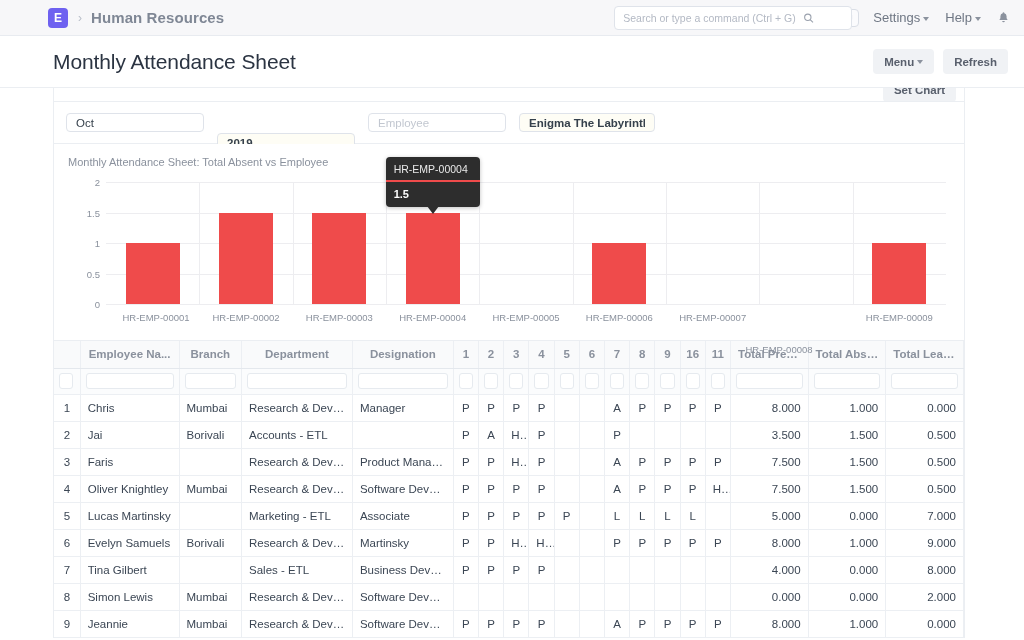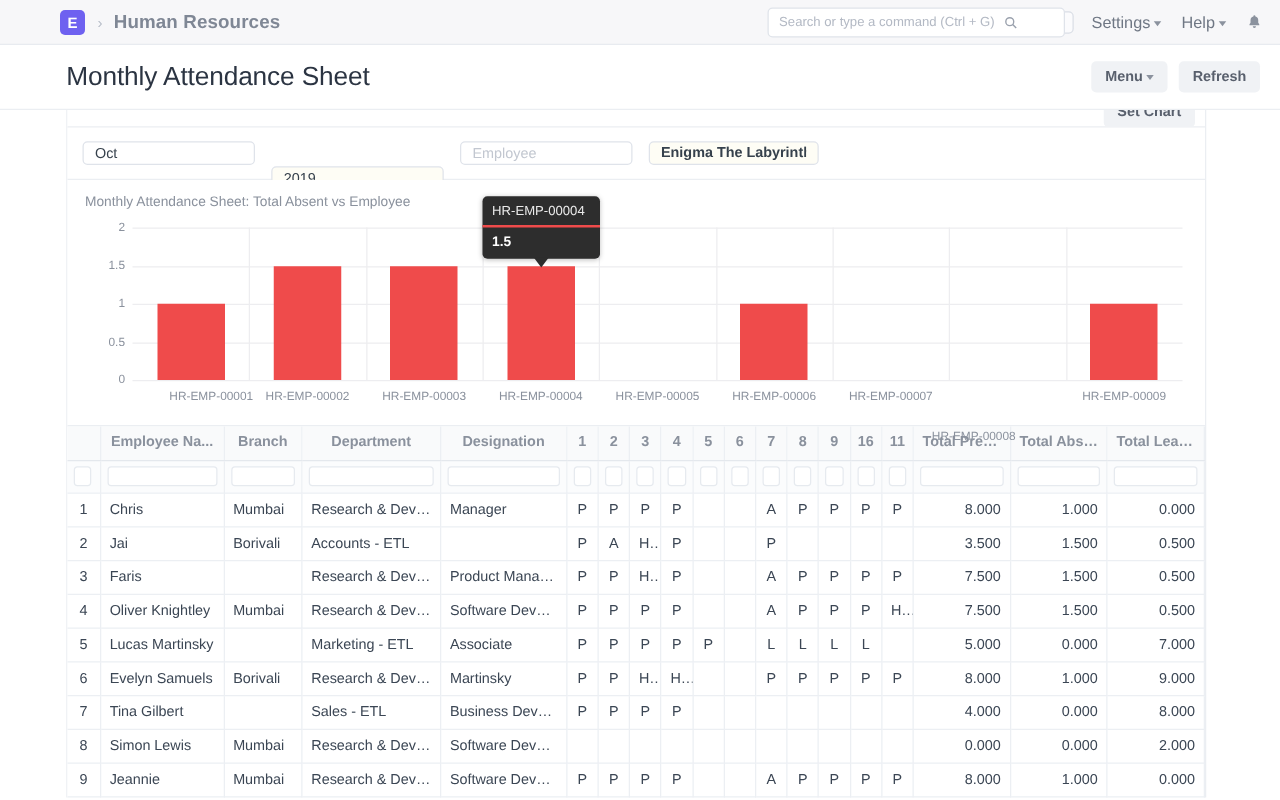--- a/index.html
+++ b/index.html
@@ -181,21 +181,21 @@
     border: 1px solid #dfe3ea;
     border-radius: 4px;
     font-size: 11.5px;
     font-family: "Liberation Sans", sans-serif;
     color: #36414c;
     padding: 0 9px;
     outline: none;
     margin-right: 13px;
   }
   .filter-field.w-month { width: 138px; }
-  .filter-field.w-year  { width: 138px; background:#fefdf5; font-weight:normal;margin-top:40px; }
+  .filter-field.w-year  { width: 138px; background:#fefdf5; font-weight:bold;margin-top:40px; }
   .filter-field.w-emp   { width: 138px; }
   .filter-field.w-name  { width: 136px; background:#fefdf5; font-weight:bold; margin-right:0; }
   .filter-field::placeholder { color: #c2c7d0; font-weight: normal; }
 
   
   .chart-block {
     padding: 12px 12px 4px 12px;
     border-bottom: 1px solid #ebeef2;
     background: #fff;
     position: relative;
@@ -391,21 +391,21 @@
             <div class="ytick" style="top: 122px;">0</div>
             <div class="gridline" style="top: 91.5px;"></div>
             <div class="ytick" style="top: 91.5px;">0.5</div>
             <div class="gridline" style="top: 61px;"></div>
             <div class="ytick" style="top: 61px;">1</div>
             <div class="gridline" style="top: 30.5px;"></div>
             <div class="ytick" style="top: 30.5px;">1.5</div>
             <div class="gridline" style="top: 0px;"></div>
             <div class="ytick" style="top: 0px;">2</div>
             <div class="bar" style="height: 61px; left: 19.6667px; background: rgb(239, 75, 75);"></div>
-            <div class="xtick" style="left: 63px;">HR-EMP-00001</div>
+            <div class="xtick" style="left: 50px;">HR-EMP-00001</div>
             <div class="vline" style="left: 93.3333px;"></div>
             <div class="bar" style="height: 91.5px; left: 113px; background: rgb(239, 75, 75);"></div>
             <div class="xtick" style="left: 140px;">HR-EMP-00002</div>
             <div class="vline" style="left: 186.667px;"></div>
             <div class="bar" style="height: 91.5px; left: 206.333px; background: rgb(239, 75, 75);"></div>
             <div class="xtick" style="left: 233.333px;">HR-EMP-00003</div>
             <div class="vline" style="left: 280px;"></div>
             <div class="bar" style="height: 91.5px; left: 299.667px; background: rgb(239, 75, 75);"></div>
             <div class="xtick" style="left: 326.667px;">HR-EMP-00004</div>
             <div class="vline" style="left: 373.333px;"></div>

